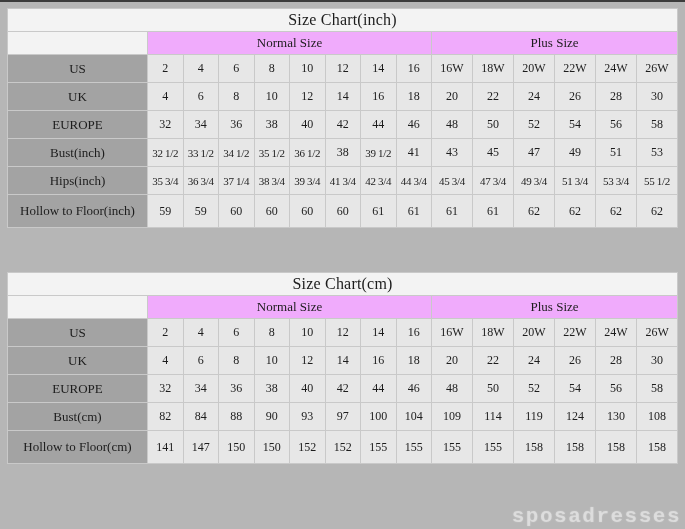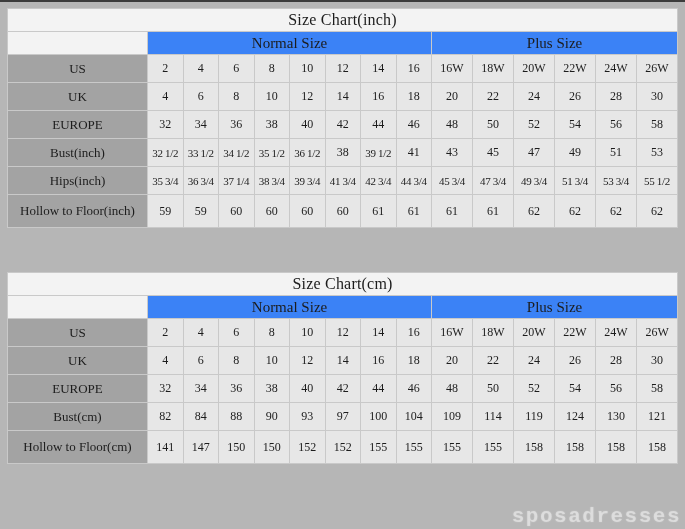--- a/index.html
+++ b/index.html
@@ -48,22 +48,22 @@
   td.title-cell {
     background: #f3f3f3;
     font-size: 16px;
     height: 22px;
     letter-spacing: 0.2px;
   }
   td.corner-cell {
     background: #f3f3f3;
   }
   td.group-cell {
-    background: #3b82f6;
-    font-size: 15px;
+    background: #f0abfc;
+    font-size: 13px;
     height: 22px;
     margin-top: 28px;
   }
   td.row-label-cell {
     background: #a3a3a3;
     font-size: 13px;
   }
   td.value-cell {
     background: #e7e7e7;
     font-size: 12px;
@@ -315,21 +315,21 @@
             <td class="value-cell">90</td>
             <td class="value-cell">93</td>
             <td class="value-cell">97</td>
             <td class="value-cell">100</td>
             <td class="value-cell">104</td>
             <td class="value-cell">109</td>
             <td class="value-cell">114</td>
             <td class="value-cell">119</td>
             <td class="value-cell">124</td>
             <td class="value-cell">130</td>
-            <td class="value-cell">121</td>
+            <td class="value-cell">108</td>
           </tr>
           <tr class="last-row">
             <td class="row-label-cell">Hollow to Floor(cm)</td>
             <td class="value-cell">141</td>
             <td class="value-cell">147</td>
             <td class="value-cell">150</td>
             <td class="value-cell">150</td>
             <td class="value-cell">152</td>
             <td class="value-cell">152</td>
             <td class="value-cell">155</td>

